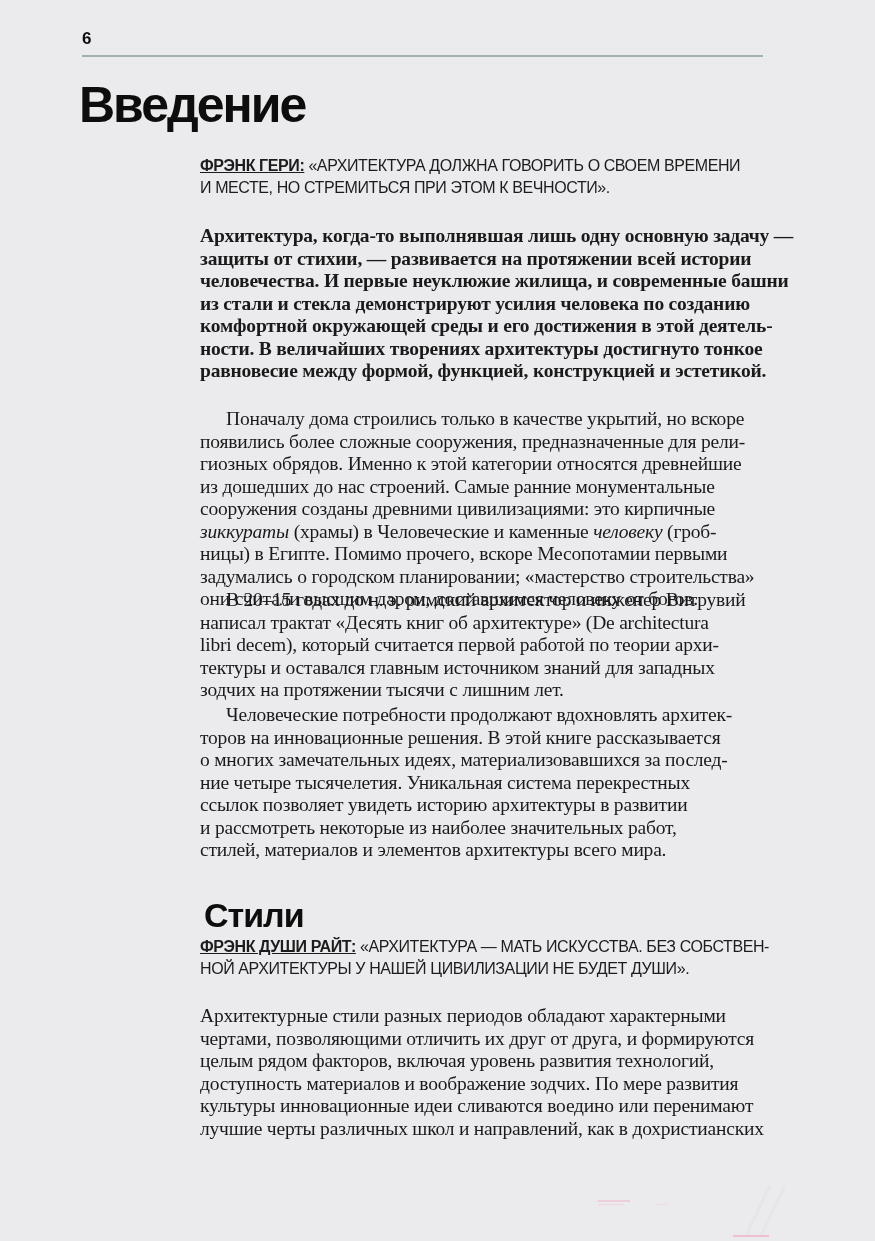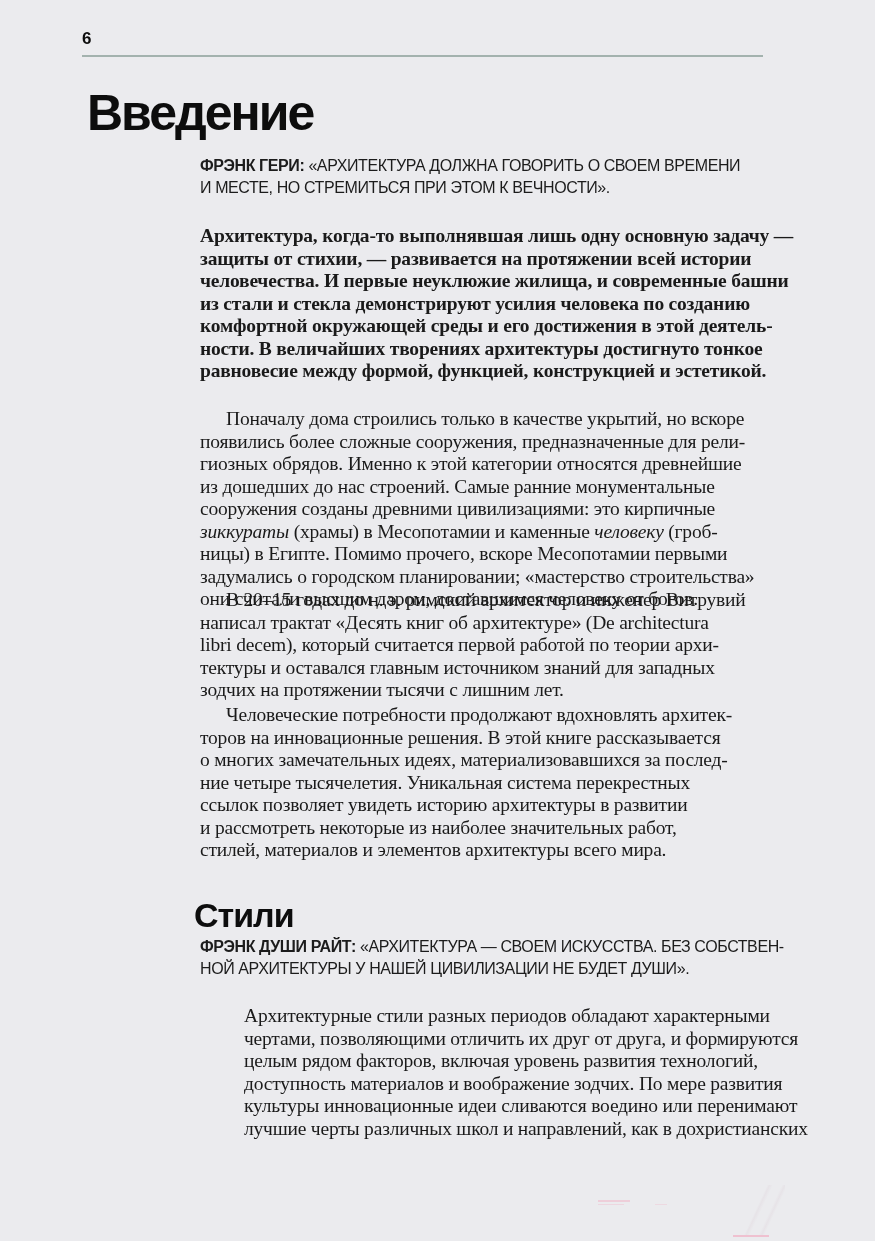--- a/index.html
+++ b/index.html
@@ -23,55 +23,55 @@
     font:bold 17px/20px "Liberation Sans",sans-serif;
     color:var(--heading);
     letter-spacing:-0.5px;
   }
   .header-rule{
     position:absolute;left:82px;top:55px;
     width:681px;height:2px;
     background:var(--rule);
   }
   .chapter-title{
-    position:absolute;left:79px;top:78px;margin:8px;
+    position:absolute;left:79px;top:78px;margin:0;
     font:bold 50px/54px "Liberation Sans",sans-serif;
     letter-spacing:-2px;
     color:var(--heading);
   }
   .section-title{
-    position:absolute;left:194px;top:898px;margin:0;
+    position:absolute;left:204px;top:898px;margin:0;
     font:bold 34px/34px "Liberation Sans",sans-serif;
     letter-spacing:-1px;
     color:var(--heading);
   }
   .quote{
     position:absolute;left:200px;
     font:16px/21.5px "Liberation Sans",sans-serif;
     letter-spacing:-0.4px;
     color:#1c1c1c;
     white-space:pre;
   }
-  .quote .attr{font-weight:bold;}
+  .quote .attr{font-weight:bold;text-decoration:underline;}
   .quote-1{top:155px;}
   .quote-2{top:936px;}
   .body-para{
     position:absolute;left:200px;margin:0;
     font:19.5px/22.5px "Liberation Serif",serif;
     letter-spacing:-0.2px;
     color:var(--text);
     white-space:pre;
   }
   .body-para em{font-style:italic;}
   .indent{text-indent:26px;}
   .para-intro-0{top:225px;font-weight:bold;}
   .para-intro-1{top:383px;margin-top:25px;}
   .para-intro-2{top:589px;}
   .para-intro-3{top:704px;}
-  .para-styles-0{top:1005px;margin-left:44px;}
+  .para-styles-0{top:1005px;}
   .artifact{position:absolute;pointer-events:none;}
   .dash-a{left:598px;top:1200px;width:32px;height:2px;background:var(--bleed_pink);opacity:.55;}
   .dash-b{left:598px;top:1204px;width:26px;height:1px;background:var(--bleed_pink);opacity:.4;}
   .dash-c{left:655px;top:1204px;width:12px;height:1px;background:var(--bleed_pink);opacity:.35;}
   .dash-d{left:733px;top:1235px;width:36px;height:2px;background:var(--bleed_pink);opacity:.8;}
   .ghost{left:735px;top:1185px;width:50px;height:50px;
     background:linear-gradient(115deg,transparent 44%,rgba(200,170,185,.12) 47%,transparent 52%,transparent 64%,rgba(200,170,185,.12) 68%,transparent 72%);}
 </style>
 </head>
 <body>
@@ -92,41 +92,41 @@
 человечества. И первые неуклюжие жилища, и современные башни
 из стали и стекла демонстрируют усилия человека по созданию
 комфортной окружающей среды и его достижения в этой деятель-
 ности. В величайших творениях архитектуры достигнуто тонкое
 равновесие между формой, функцией, конструкцией и эстетикой.</span></p>
       <p class="body-para para-intro-1 indent"><span>Поначалу дома строились только в качестве укрытий, но вскоре
 появились более сложные сооружения, предназначенные для рели-
 гиозных обрядов. Именно к этой категории относятся древнейшие
 из дошедших до нас строений. Самые ранние монументальные
 сооружения созданы древними цивилизациями: это кирпичные
-</span><em>зиккураты</em><span> (храмы) в Месопотамии и каменные </span><em>человеку</em><span> (гроб-
+</span><em>зиккураты</em><span> (храмы) в Человеческие и каменные </span><em>человеку</em><span> (гроб-
 ницы) в Египте. Помимо прочего, вскоре Месопотамии первыми
 задумались о городском планировании; «мастерство строительства»
 они считали высшим даром, доставшимся человеку от богов.</span></p>
       <p class="body-para para-intro-2 indent"><span>В 20–15 годах до н. э. римский архитектор и инженер Витрувий
 написал трактат «Десять книг об архитектуре» (De architectura
 libri decem), который считается первой работой по теории архи-
 тектуры и оставался главным источником знаний для западных
 зодчих на протяжении тысячи с лишним лет.</span></p>
       <p class="body-para para-intro-3 indent"><span>Человеческие потребности продолжают вдохновлять архитек-
 торов на инновационные решения. В этой книге рассказывается
 о многих замечательных идеях, материализовавшихся за послед-
 ние четыре тысячелетия. Уникальная система перекрестных
 ссылок позволяет увидеть историю архитектуры в развитии
 и рассмотреть некоторые из наиболее значительных работ,
 стилей, материалов и элементов архитектуры всего мира.</span></p>
     </div>
 
   <h2 class="section-title">Стили</h2>
 
-  <div class="quote quote-2"><span class="attr">ФРЭНК ДУШИ РАЙТ:</span> <span>«АРХИТЕКТУРА — СВОЕМ ИСКУССТВА. БЕЗ СОБСТВЕН-
+  <div class="quote quote-2"><span class="attr">ФРЭНК ДУШИ РАЙТ:</span> <span>«АРХИТЕКТУРА — МАТЬ ИСКУССТВА. БЕЗ СОБСТВЕН-
 НОЙ АРХИТЕКТУРЫ У НАШЕЙ ЦИВИЛИЗАЦИИ НЕ БУДЕТ ДУШИ».</span></div>
 
   <div id="styles">
       <p class="body-para para-styles-0"><span>Архитектурные стили разных периодов обладают характерными
 чертами, позволяющими отличить их друг от друга, и формируются
 целым рядом факторов, включая уровень развития технологий,
 доступность материалов и воображение зодчих. По мере развития
 культуры инновационные идеи сливаются воедино или перенимают
 лучшие черты различных школ и направлений, как в дохристианских</span></p>
     </div>

